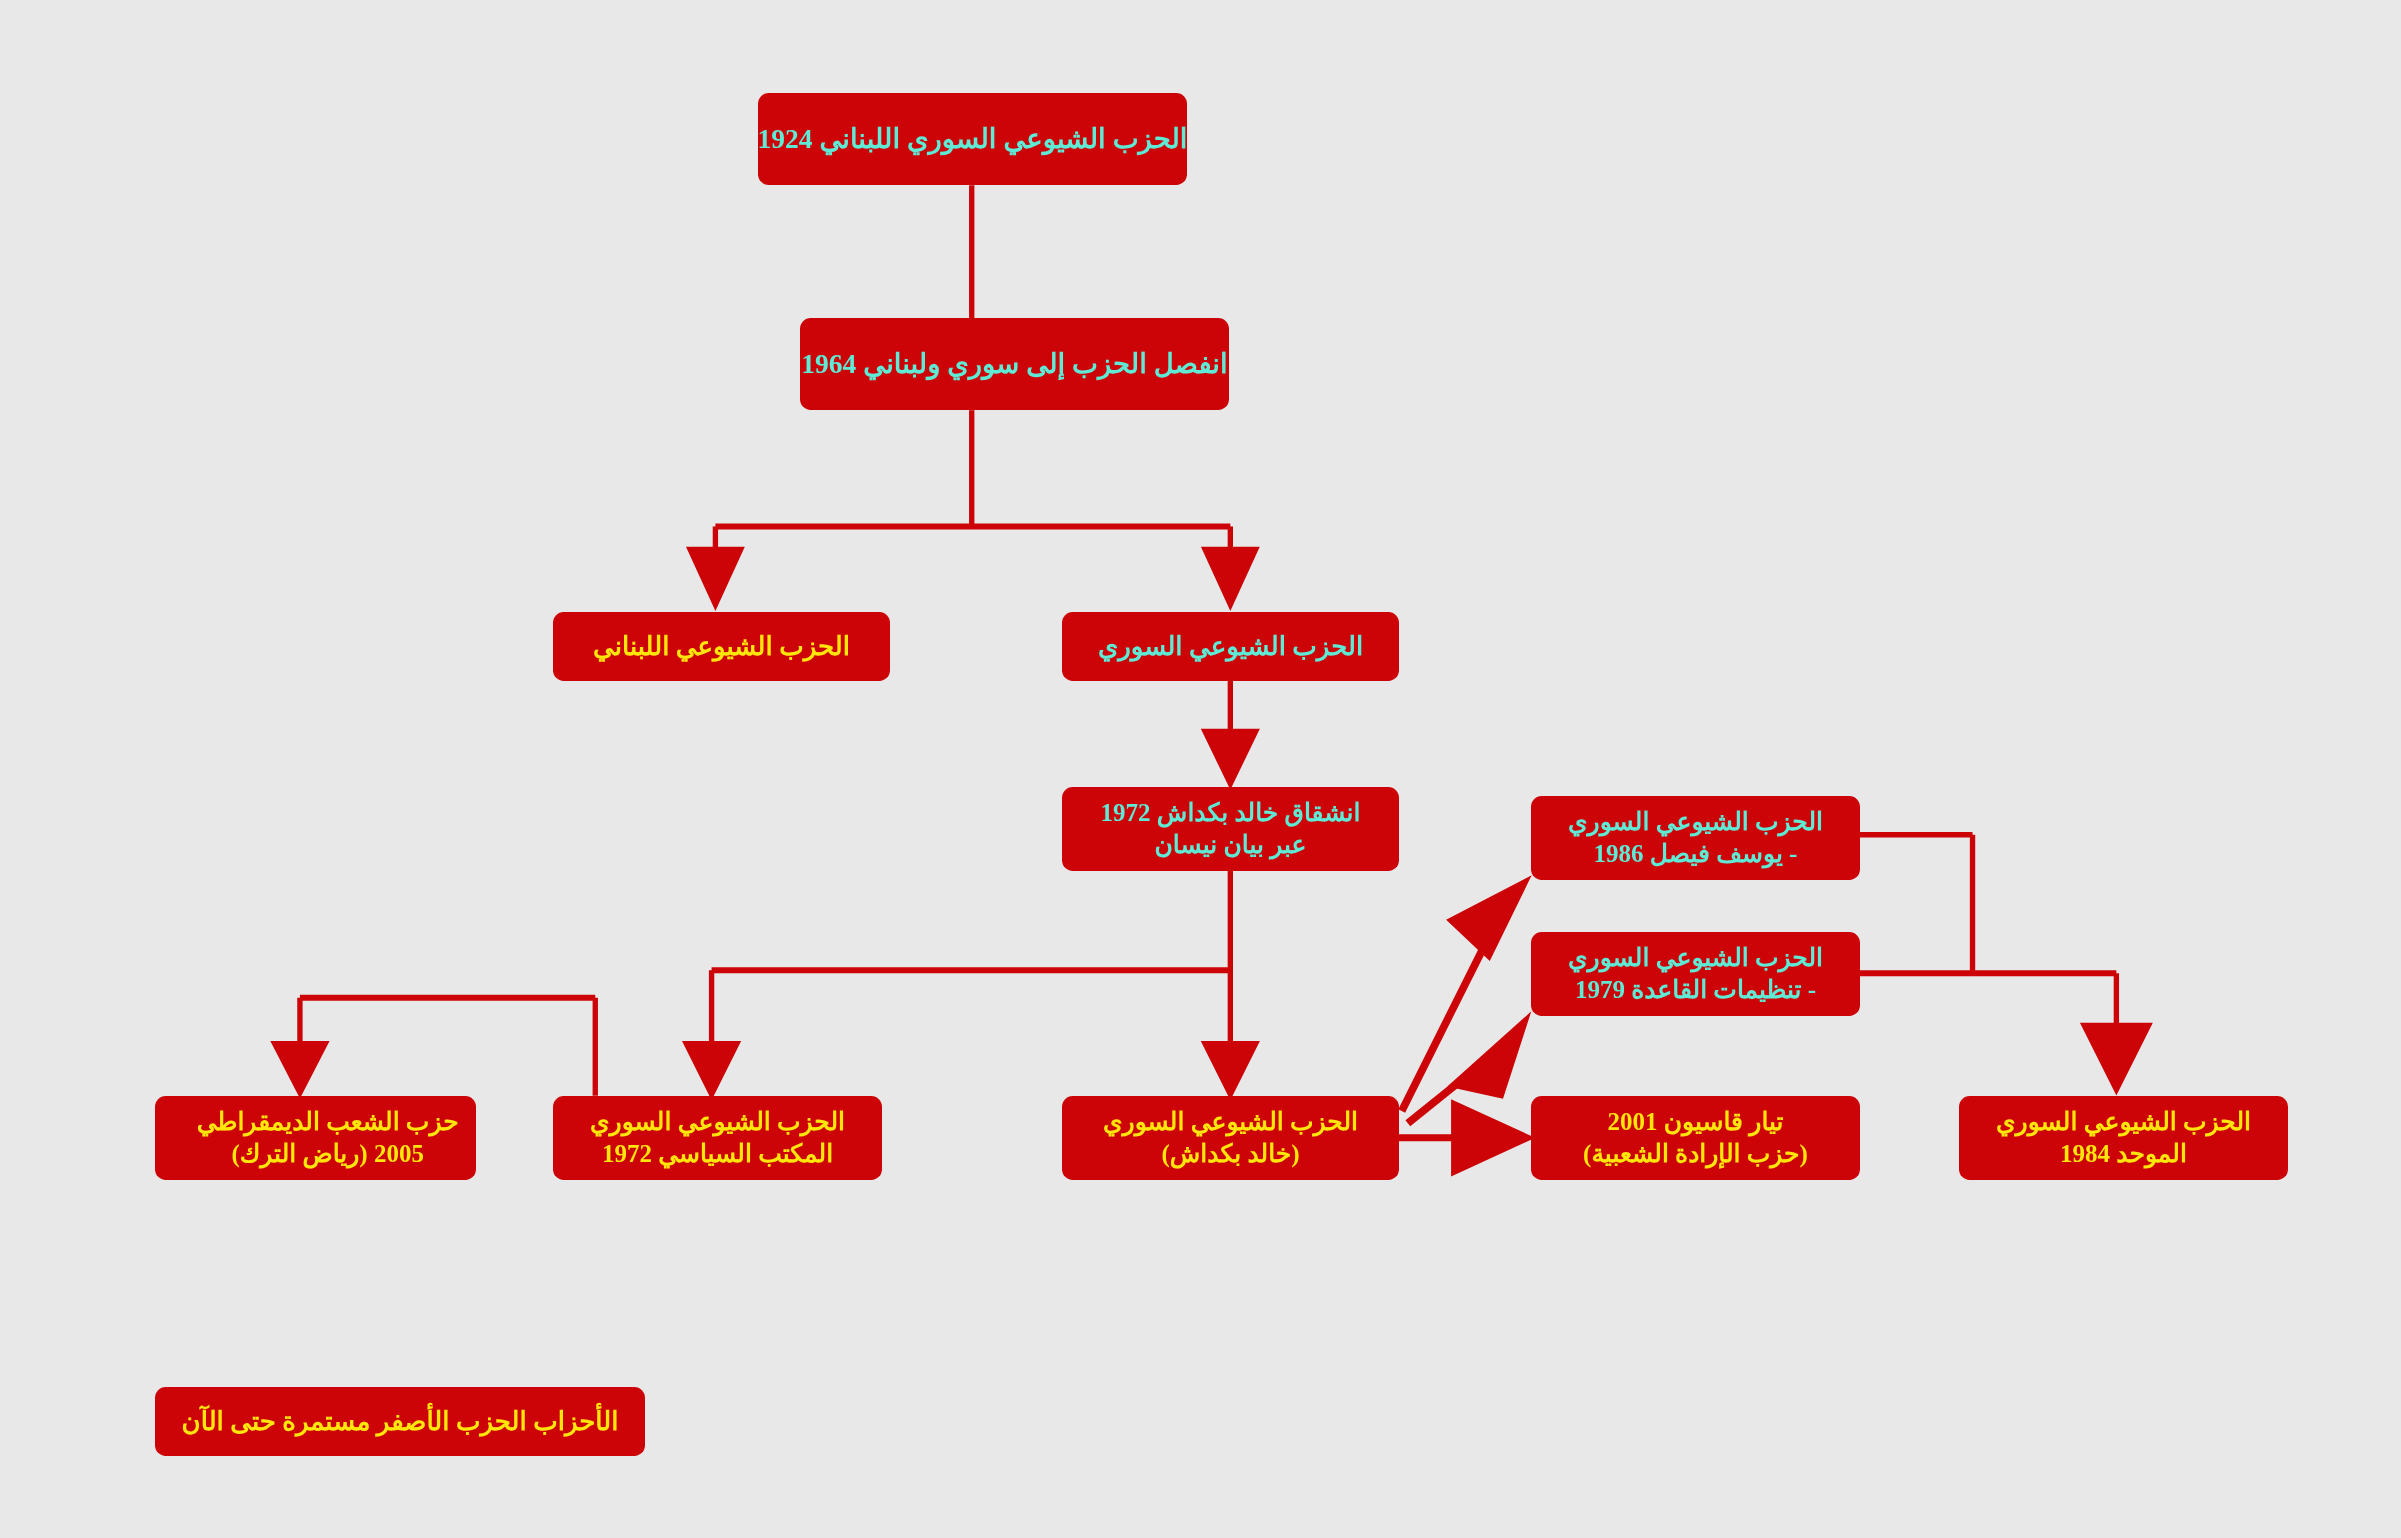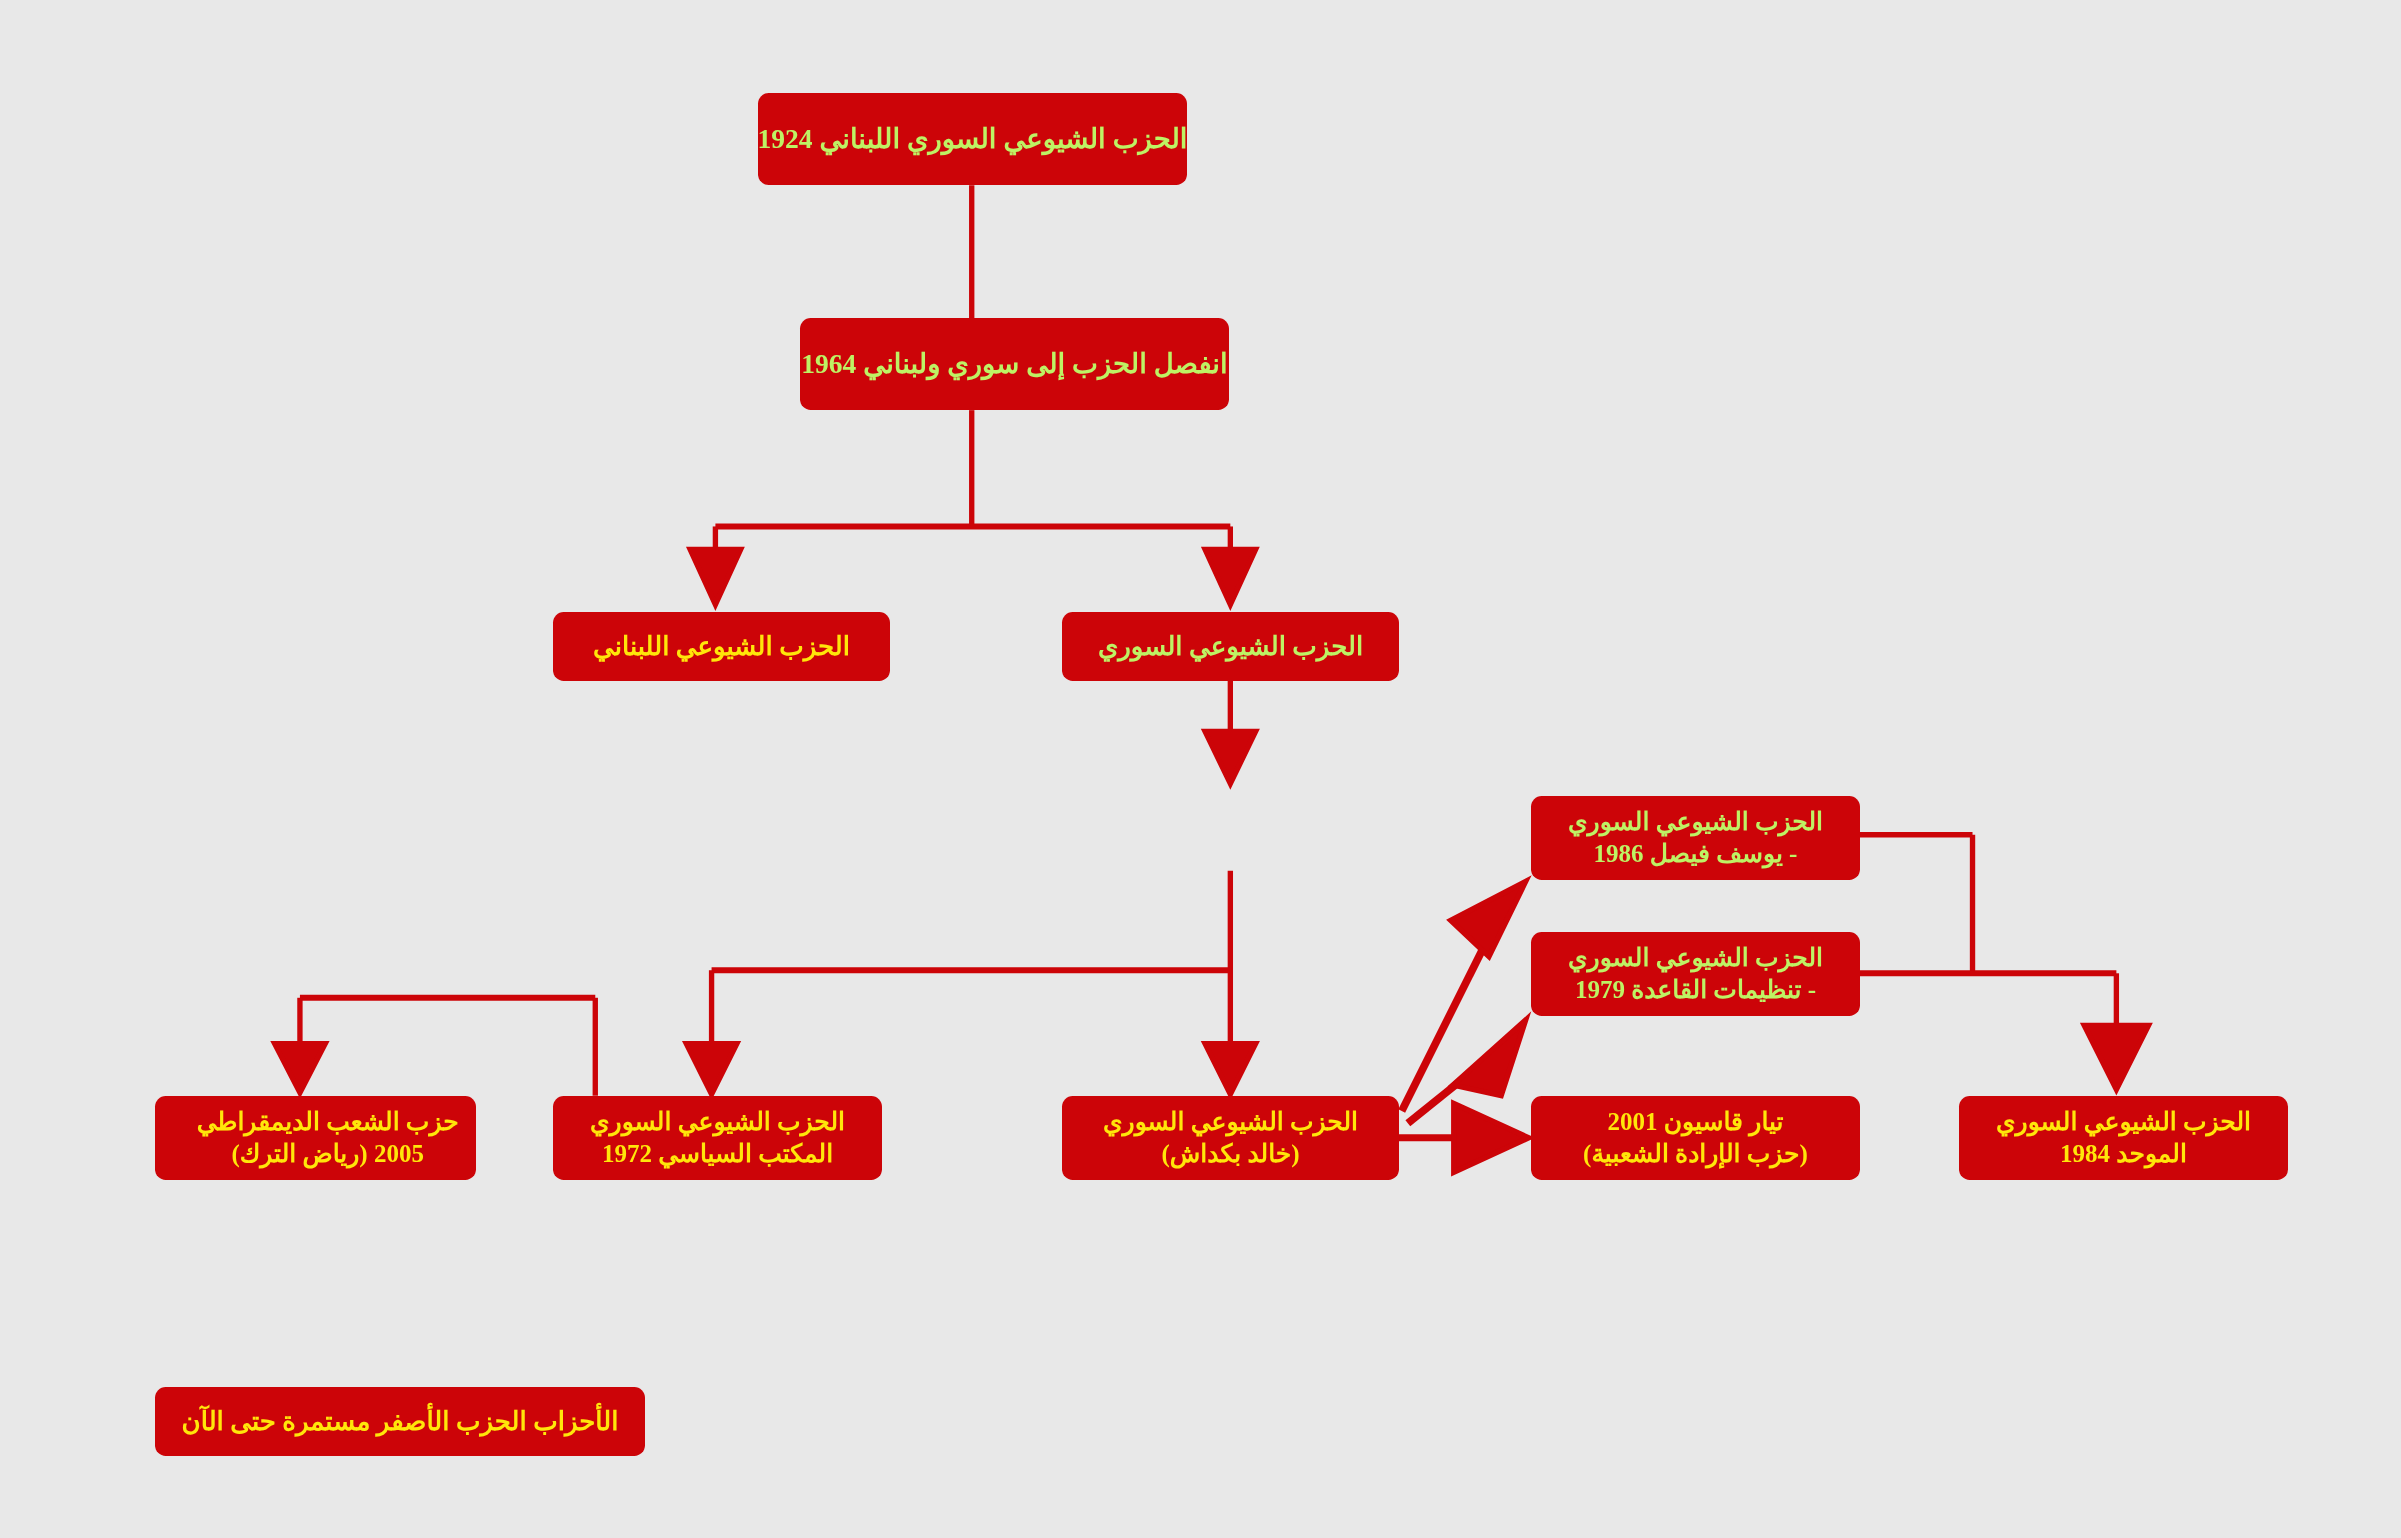--- a/index.html
+++ b/index.html
@@ -37,21 +37,21 @@
     align-items: center;
     justify-content: center;
     text-align: center;
     direction: rtl;
     font-weight: bold;
     line-height: 1.28;
     letter-spacing: 0.2px;
     padding: 3.1px 7.7px;
     z-index: 5;
   }
-  .t-white { color: #bef264; }
+  .t-white { color: #5eead4; }
   .t-yellow { color: #ffe60a; justify-content: center; }
   .node .line { display: block; white-space: nowrap; }
 </style>
 </head>
 <body style="background: rgb(232, 232, 232);">
 
 <div id="canvas">
 
   <svg id="edges" viewBox="0 0 3138 2010" width="2401" height="1538" xmlns="http://www.w3.org/2000/svg">
     <g stroke="#cc0408" fill="#cc0408" stroke-width="7" stroke-linecap="butt">
@@ -108,20 +108,26 @@
     </div>
 
   <div class="node t-yellow" style="left: 553px; top: 612px; width: 337px; height: 69px; font-size: 26px; background: rgb(204, 4, 8);">
       <span class="line">الحزب الشيوعي اللبناني</span>
     </div>
 
   <div class="node t-white" style="left: 1062px; top: 612px; width: 337px; height: 69px; font-size: 26px; background: rgb(204, 4, 8);">
       <span class="line">الحزب الشيوعي السوري</span>
     </div>
 
+  <div class="node t-white" style="left: 1062px; top: 787px; width: 337px; height: 84px; font-size: 25px; background: rgb(204, 4, 8);">
+    <div>
+      <span class="line">انشقاق خالد بكداش 1972</span>
+      <span class="line">عبر بيان نيسان</span>
+    </div>
+  </div>
 
   <div class="node t-white" style="left: 1531px; top: 796px; width: 329px; height: 84px; font-size: 25px; background: rgb(204, 4, 8);">
     <div>
       <span class="line">الحزب الشيوعي السوري</span>
       <span class="line">- يوسف فيصل 1986</span>
     </div>
   </div>
 
   <div class="node t-white" style="left: 1531px; top: 932px; width: 329px; height: 84px; font-size: 25px; background: rgb(204, 4, 8);">
     <div>

